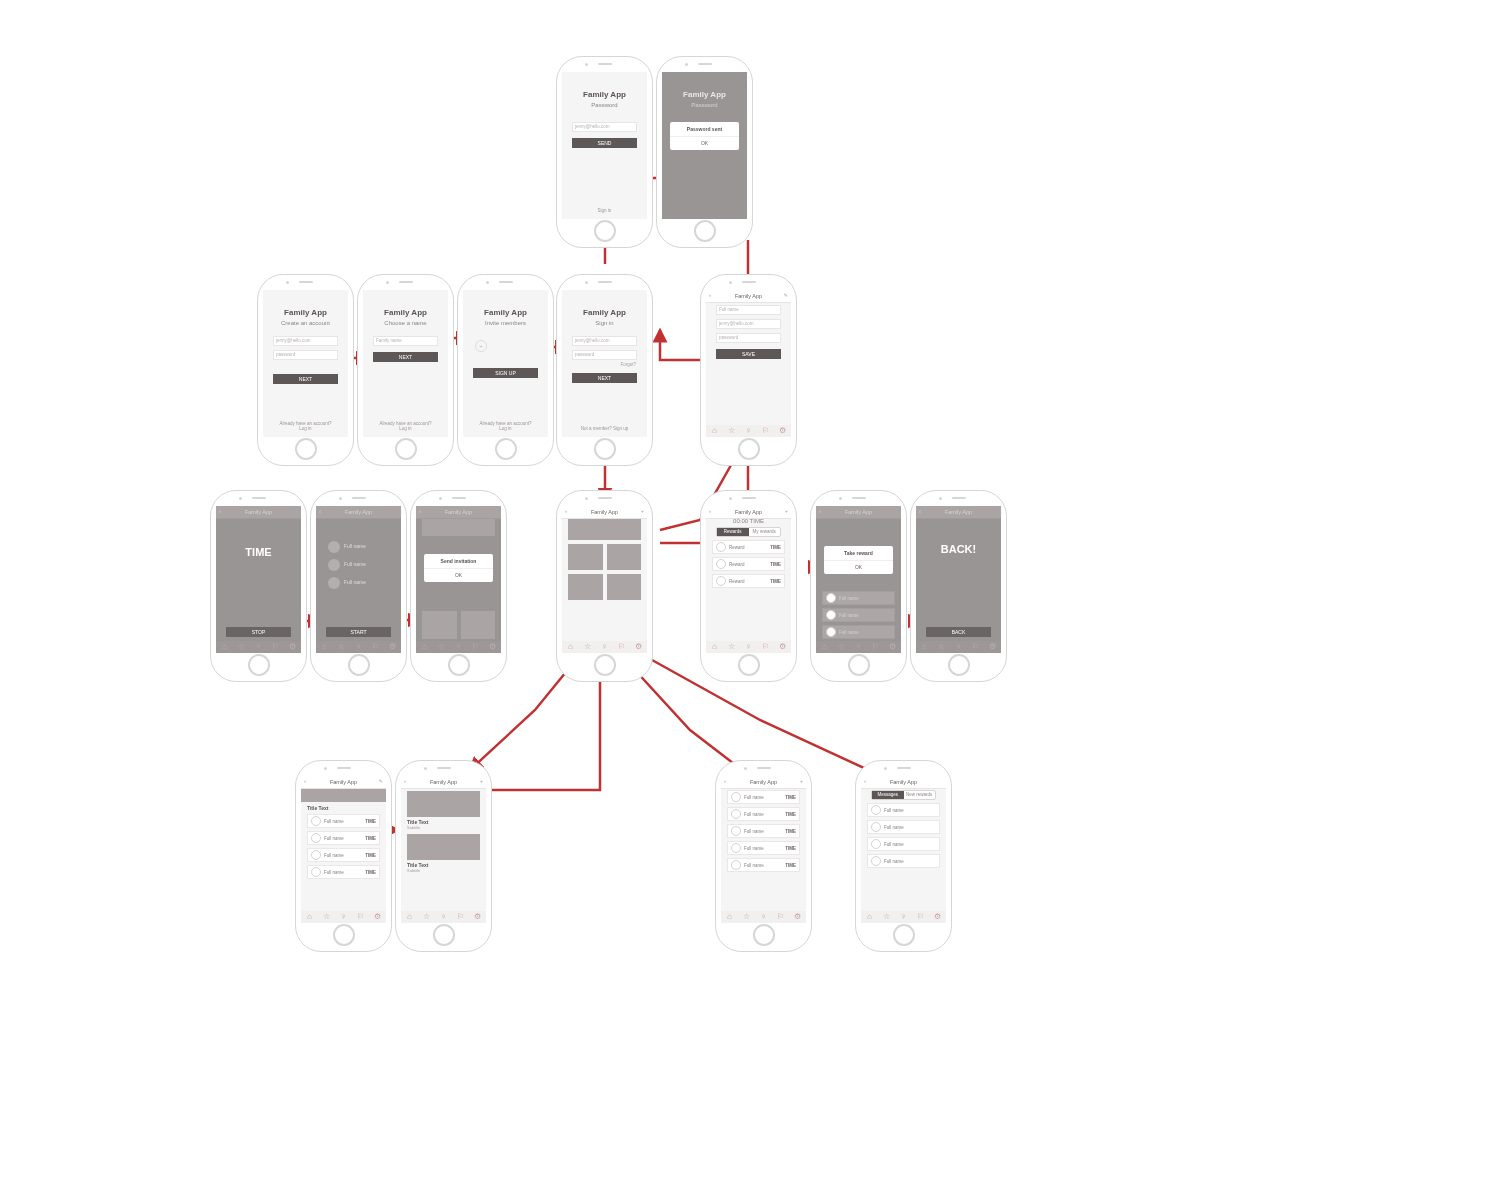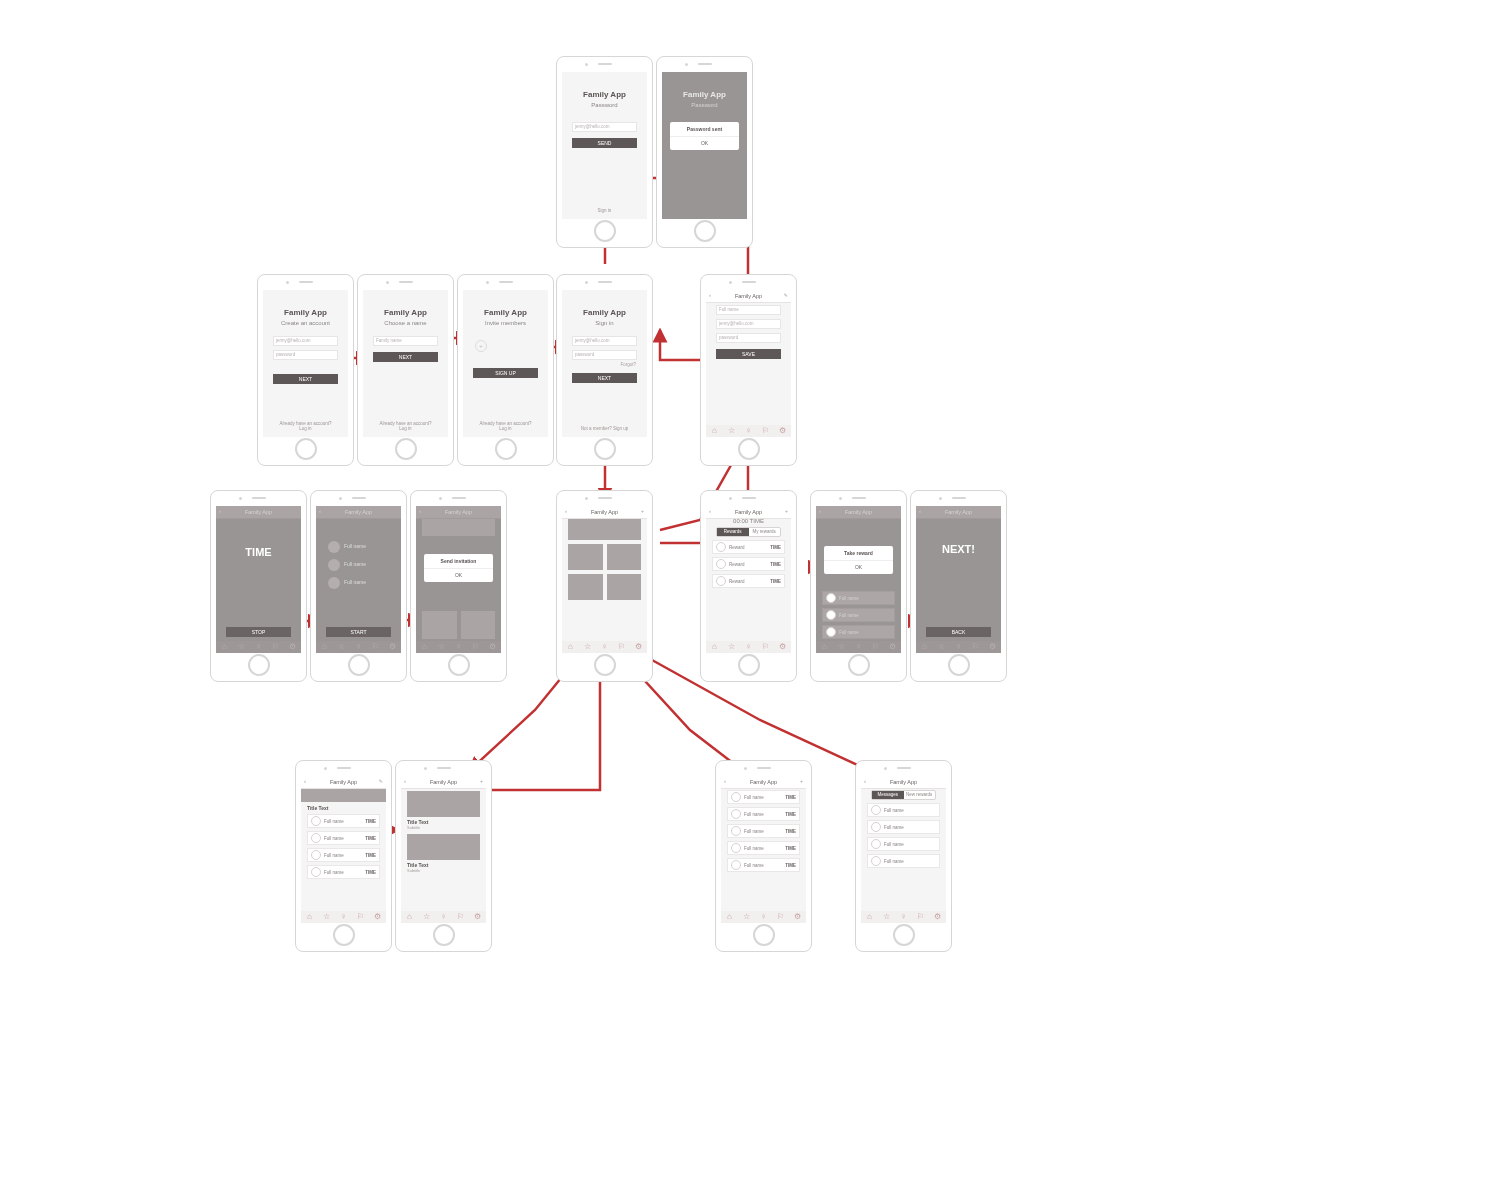--- a/index.html
+++ b/index.html
@@ -1,19 +1,19 @@
 <!DOCTYPE html>
 <html><head>
 <meta charset="utf-8">
 <style>
   html,body{margin:0;padding:0;background:#fff;font-family:Helvetica,Arial,sans-serif;}
   .canvas{position:relative;width:1500px;height:1200px;background:#fff;}
   svg.arrows{position:absolute;left:0;top:0;pointer-events:none;}
 
-  .phone{position:absolute;width:95px;height:190px;border:1px solid #d7d6d6;border-radius:8px;background:#fff;text-decoration:underline;}
+  .phone{position:absolute;width:95px;height:190px;border:1px solid #d7d6d6;border-radius:26px;background:#fff;text-decoration:underline;}
   .speaker{position:absolute;top:6px;left:50%;transform:translateX(-50%);width:14px;height:2px;background:#d7d6d6;border-radius:2px;}
   .cam{position:absolute;top:6px;left:28px;width:3px;height:3px;border-radius:50%;background:#d7d6d6;}
   .homebtn{position:absolute;bottom:5px;left:50%;transform:translateX(-50%);width:18px;height:18px;border:2px solid #d7d6d6;border-radius:50%;}
   .screen{position:absolute;top:15px;bottom:28px;left:5px;right:5px;background:#f6f5f5;overflow:hidden;}
 
   .ovl .screen{background:#9a9595;}
   .title{font-size:8px;font-weight:bold;text-align:center;margin-top:18px;color:#5c5555;}
   .ovl .title{color:#e8e6e6;}
   .sub{font-size:6px;text-align:center;color:#8a8585;margin-top:3px;}
   .ovl .sub{color:#d6d3d3;}
@@ -400,21 +400,21 @@
 <div class="phone ovl" style="left:910px;top:490px">
   <div class="speaker"></div>
       <div class="cam"></div>
       <div class="homebtn"></div>
   <div class="screen">
     <div class="nav">
           <span class="back">‹</span>
           <div class="ttl">Family App</div>
         </div>
     <div class="h2" style="text-align:center;margin-left:0;color:#d8d4d4">Rewards</div>
-    <div class="big" style="margin-top:26px">NEXT!</div>
+    <div class="big" style="margin-top:26px">BACK!</div>
     <div class="btn" style="position:absolute;bottom:16px;left:10px;right:10px;margin:0">BACK</div>
     <div class="tabbar">
           <div class="i">⌂</div>
           <div class="i">☆</div>
           <div class="i">♀</div>
           <div class="i">⚐</div>
           <div class="i">⚙</div>
         </div>
   </div>
 </div>

